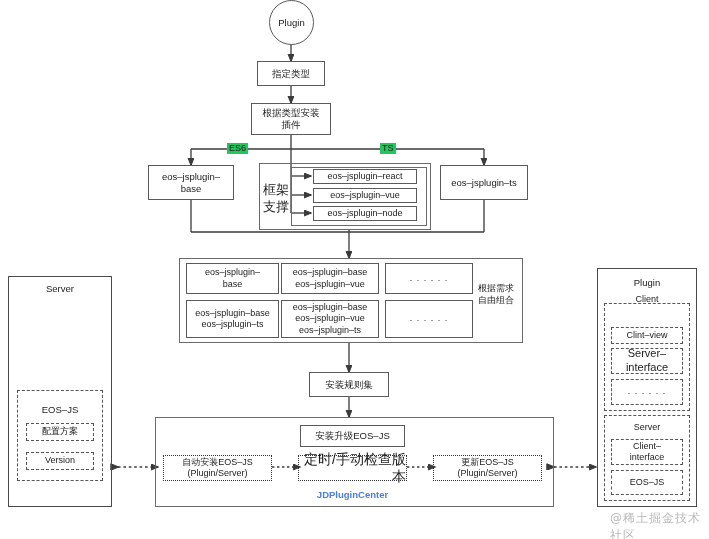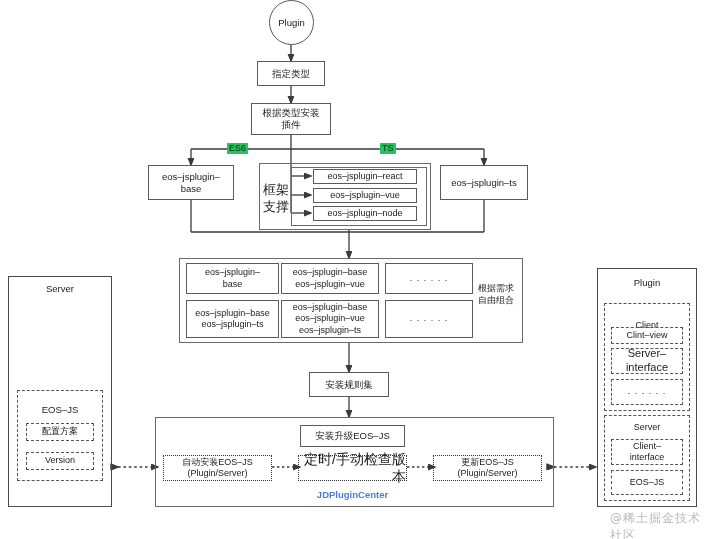--- a/index.html
+++ b/index.html
@@ -197,21 +197,21 @@
   <span>配置方案</span>
 </div>
 <div class="node dashed nofill" style="left:26px;top:452px;width:68px;height:18px;font-size:9px;">
   <span>Version</span>
 </div>
 
 <div class="grp" style="left:597px;top:268px;width:100px;height:239px;border-color:#4a4a4a;"></div>
 <div class="plain" style="left:597px;top:277px;width:100px;">Plugin</div>
 
 <div class="node dashed nofill" style="left:604px;top:303px;width:86px;height:108px;display:block;"></div>
-<div class="plain" style="left:604px;top:320px;width:86px;font-size:9px;">Client</div>
+<div class="plain" style="left:604px;top:294px;width:86px;font-size:9px;">Client</div>
 <div class="node dashed nofill" style="left:611px;top:327px;width:72px;height:17px;font-size:9px;">
   <span>Clint–view</span>
 </div>
 <div class="node dashed nofill" style="left:611px;top:348px;width:72px;height:26px;white-space:pre-line;font-size:11px;">
   <span>Server–
 interface</span>
 </div>
 <div class="node dashed nofill" style="left:611px;top:379px;width:72px;height:26px;font-size:9px;letter-spacing:1px;">
   <span>. . . . . .</span>
 </div>

